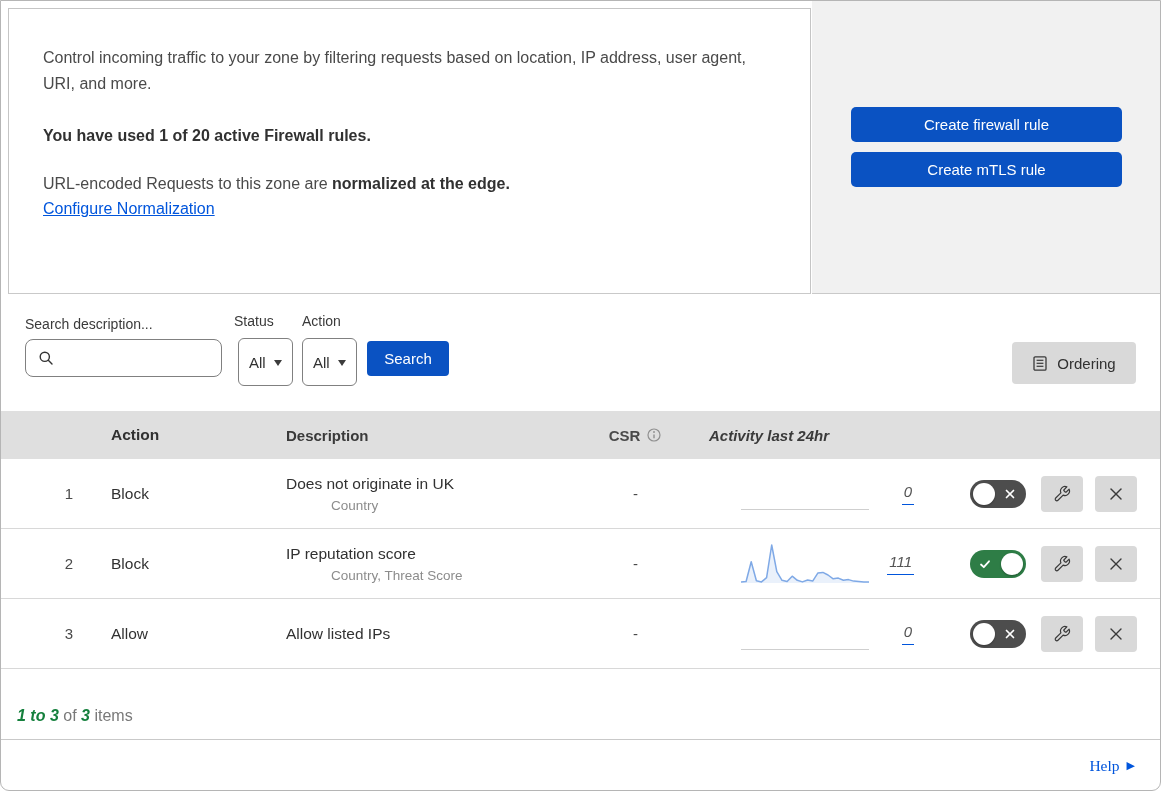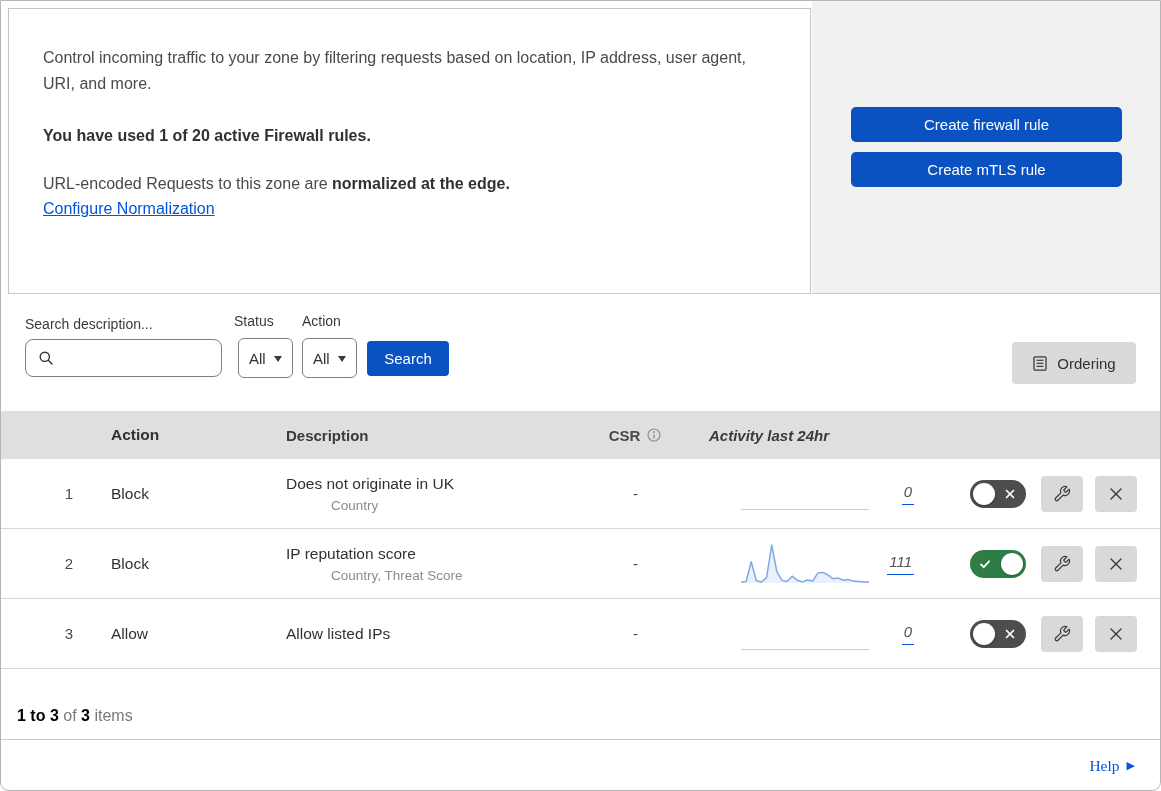--- a/index.html
+++ b/index.html
@@ -48,21 +48,21 @@
     position: absolute; left: 24px; top: 45px; width: 197px; height: 38px;
     border: 1px solid #808080; border-radius: 8px; background:#fff;
     display: flex; align-items: center; padding-left: 12px;
   }
   .search-box input {
     border: none; outline: none; flex: 1; height: 100%; font-size: 14px;
     font-family: inherit; background: transparent; margin-left: 8px;
   }
 
   .dropdown {
-    position: absolute; top: 44px; height: 40px; border: 1px solid #808080;
+    position: absolute; top: 44px; height: 48px; border: 1px solid #808080;
     border-radius: 6px; background: #fff; display: inline-flex; align-items: center;
     padding: 0 10px; font-size: 15px; color:#313131; font-family: inherit; cursor: pointer;
   }
   .dd-status { left: 237px; }
   .dd-action { left: 301px; }
   .dd-caret {
     width: 0; height: 0; margin-left: 8px; margin-top: 2px;
     border-left: 4.5px solid transparent; border-right: 4.5px solid transparent;
     border-top: 6px solid #3c3c3c;
   }
@@ -118,21 +118,21 @@
   .toggle.on  .toggle-glyph.check { display: block; }
   .toggle.off .toggle-glyph.cross { display: block; }
 
   .icon-btn { width: 42px; height: 36px; border: none; border-radius: 4px; background: #d9d9d9;
               display: inline-flex; align-items: center; justify-content: center; cursor: pointer; flex: none; }
   .gap-a { margin-left: 15px; } .gap-b { margin-left: 12px; }
 
   
   .summary-bar { height: 71px; border-bottom: 1px solid #c9c9c9; padding: 38px 0 0 16px;
                  font-size: 16px; color:#797979; }
-  .summary-bar b { color:#000000; }
+  .summary-bar b { color:#15803d;font-style:italic; }
   .help-bar { height: 51px; display: flex; align-items: center; justify-content: flex-end;
               padding-right: 25px; font-family: Liberation Serif, serif; }
   .help-link { font-size: 15.5px; color: var(--link-blue, #0055dc); cursor: pointer;
                display: inline-flex; align-items: center; gap: 7px; text-decoration: none; }
   .help-arrow { font-size: 11px; line-height: 1; }
 
   svg { display: block; }
 </style>
 </head>
 <body>

